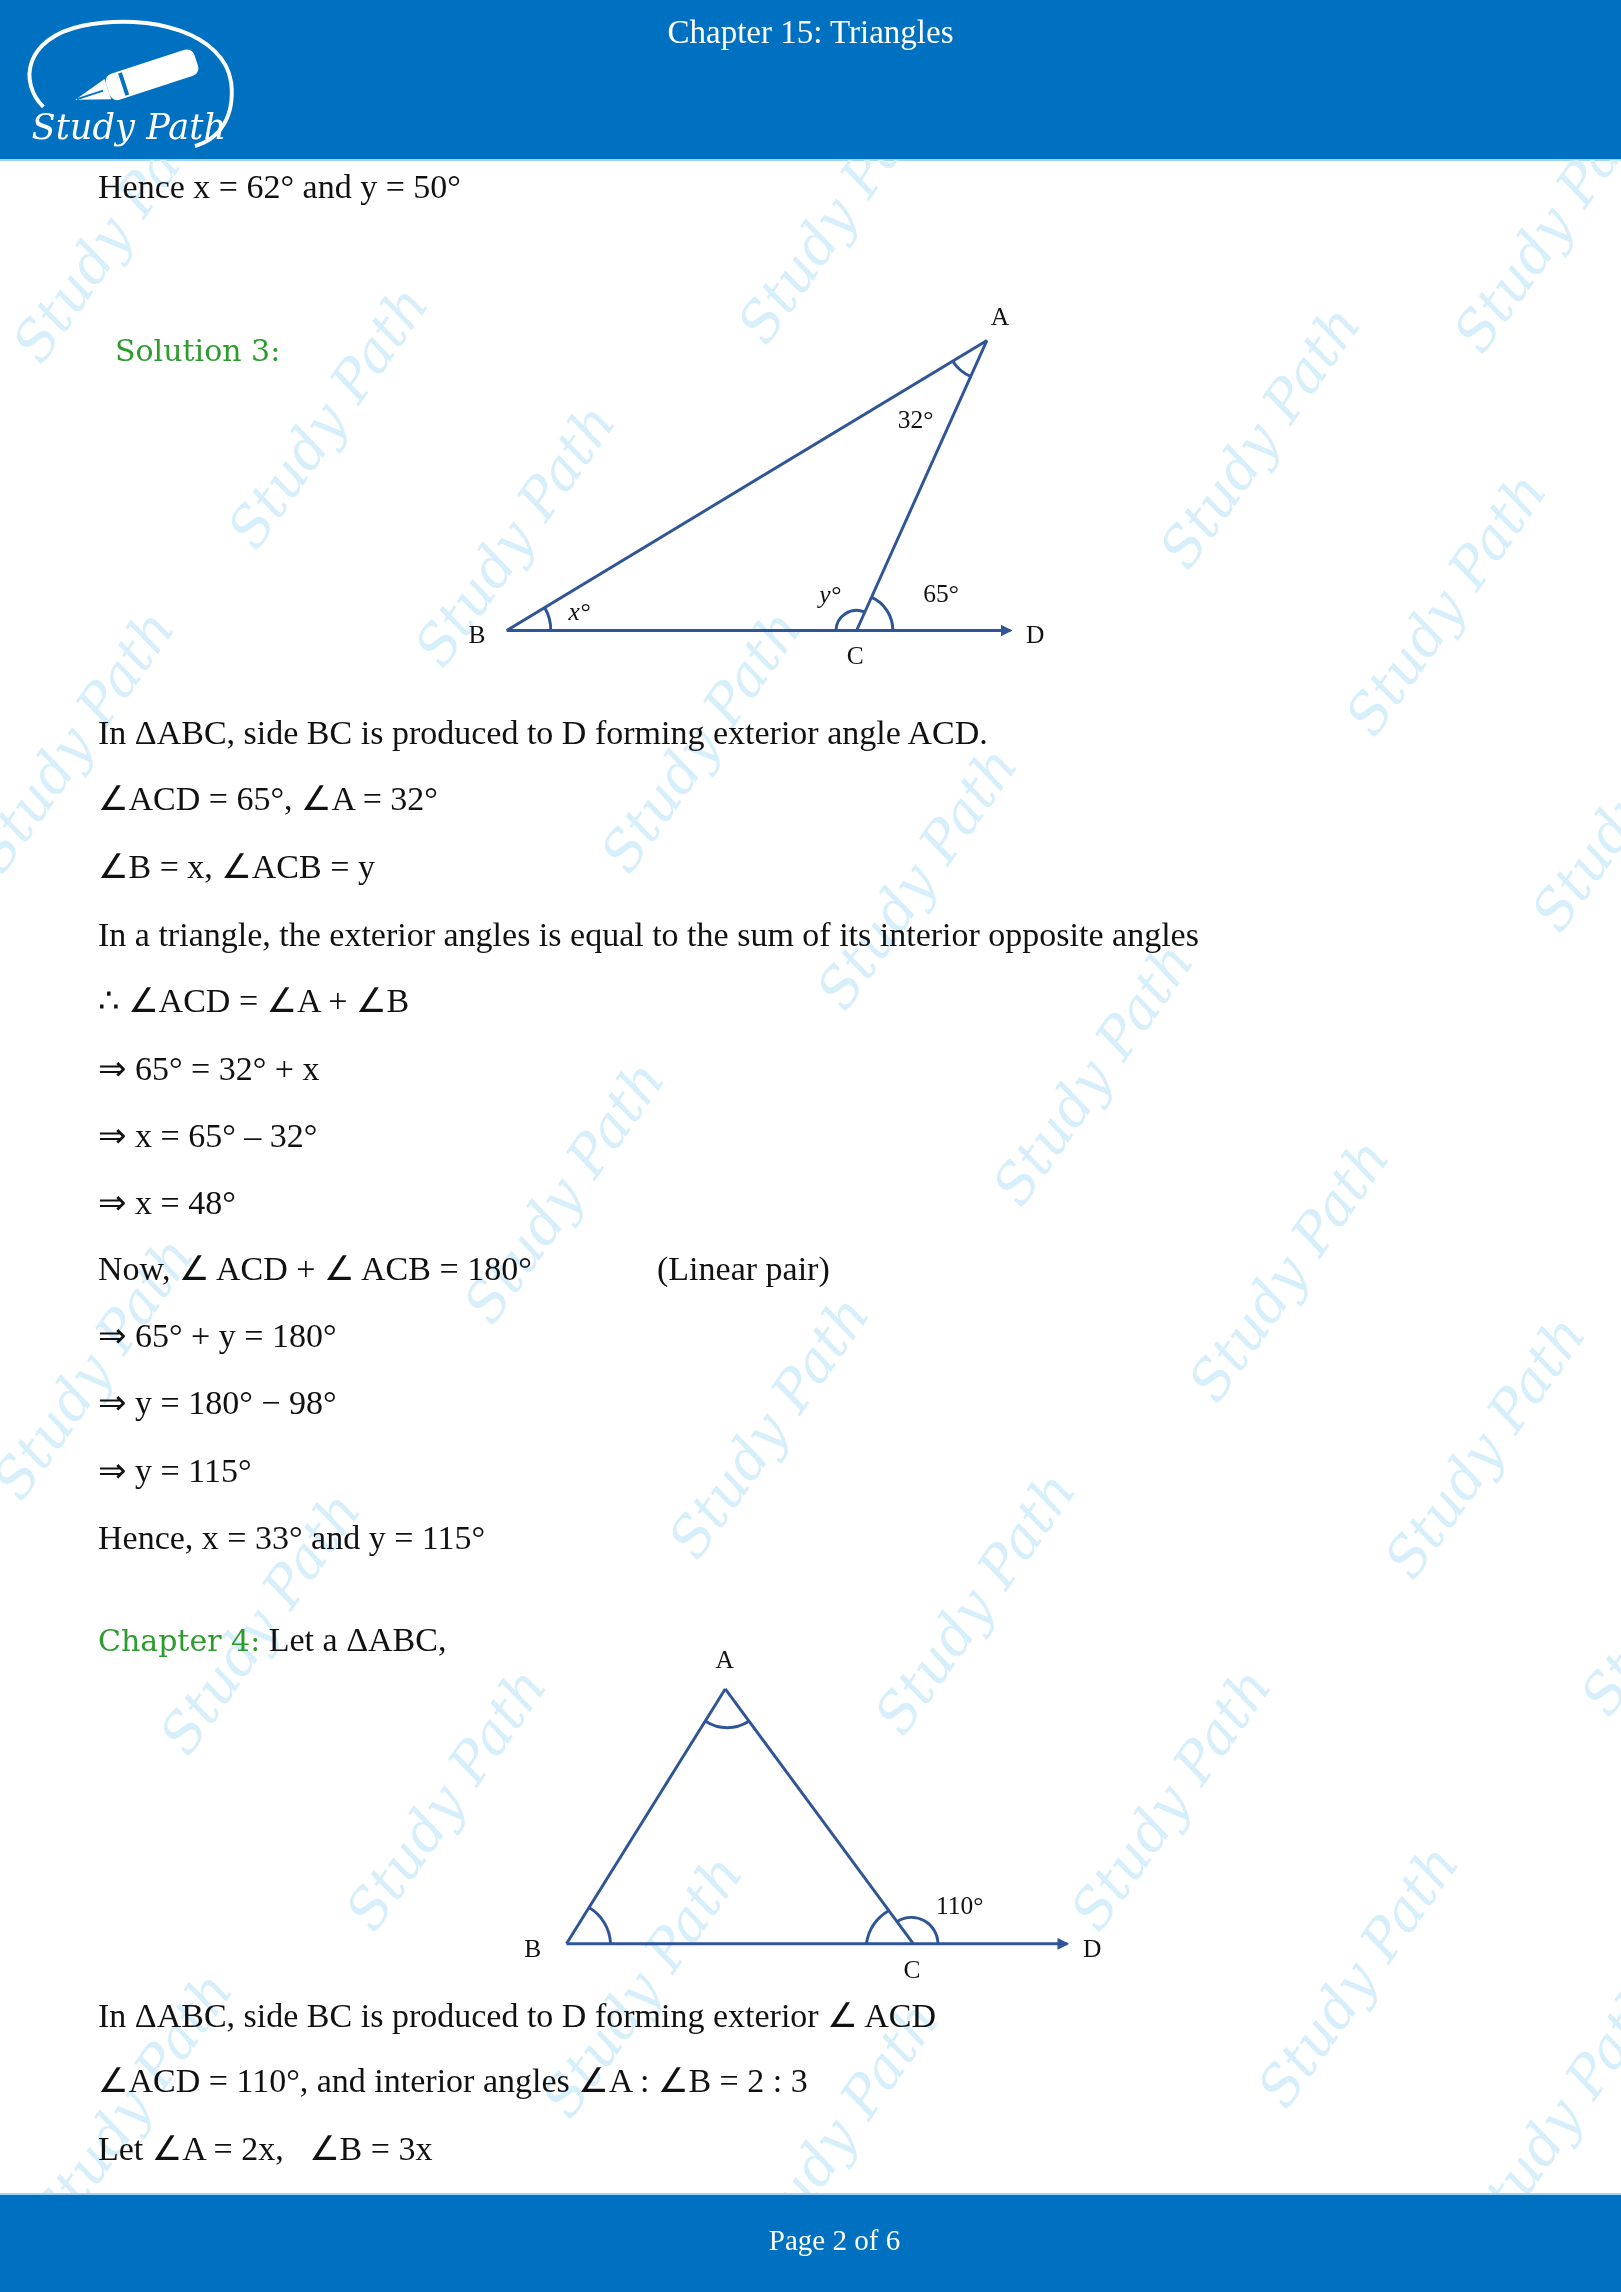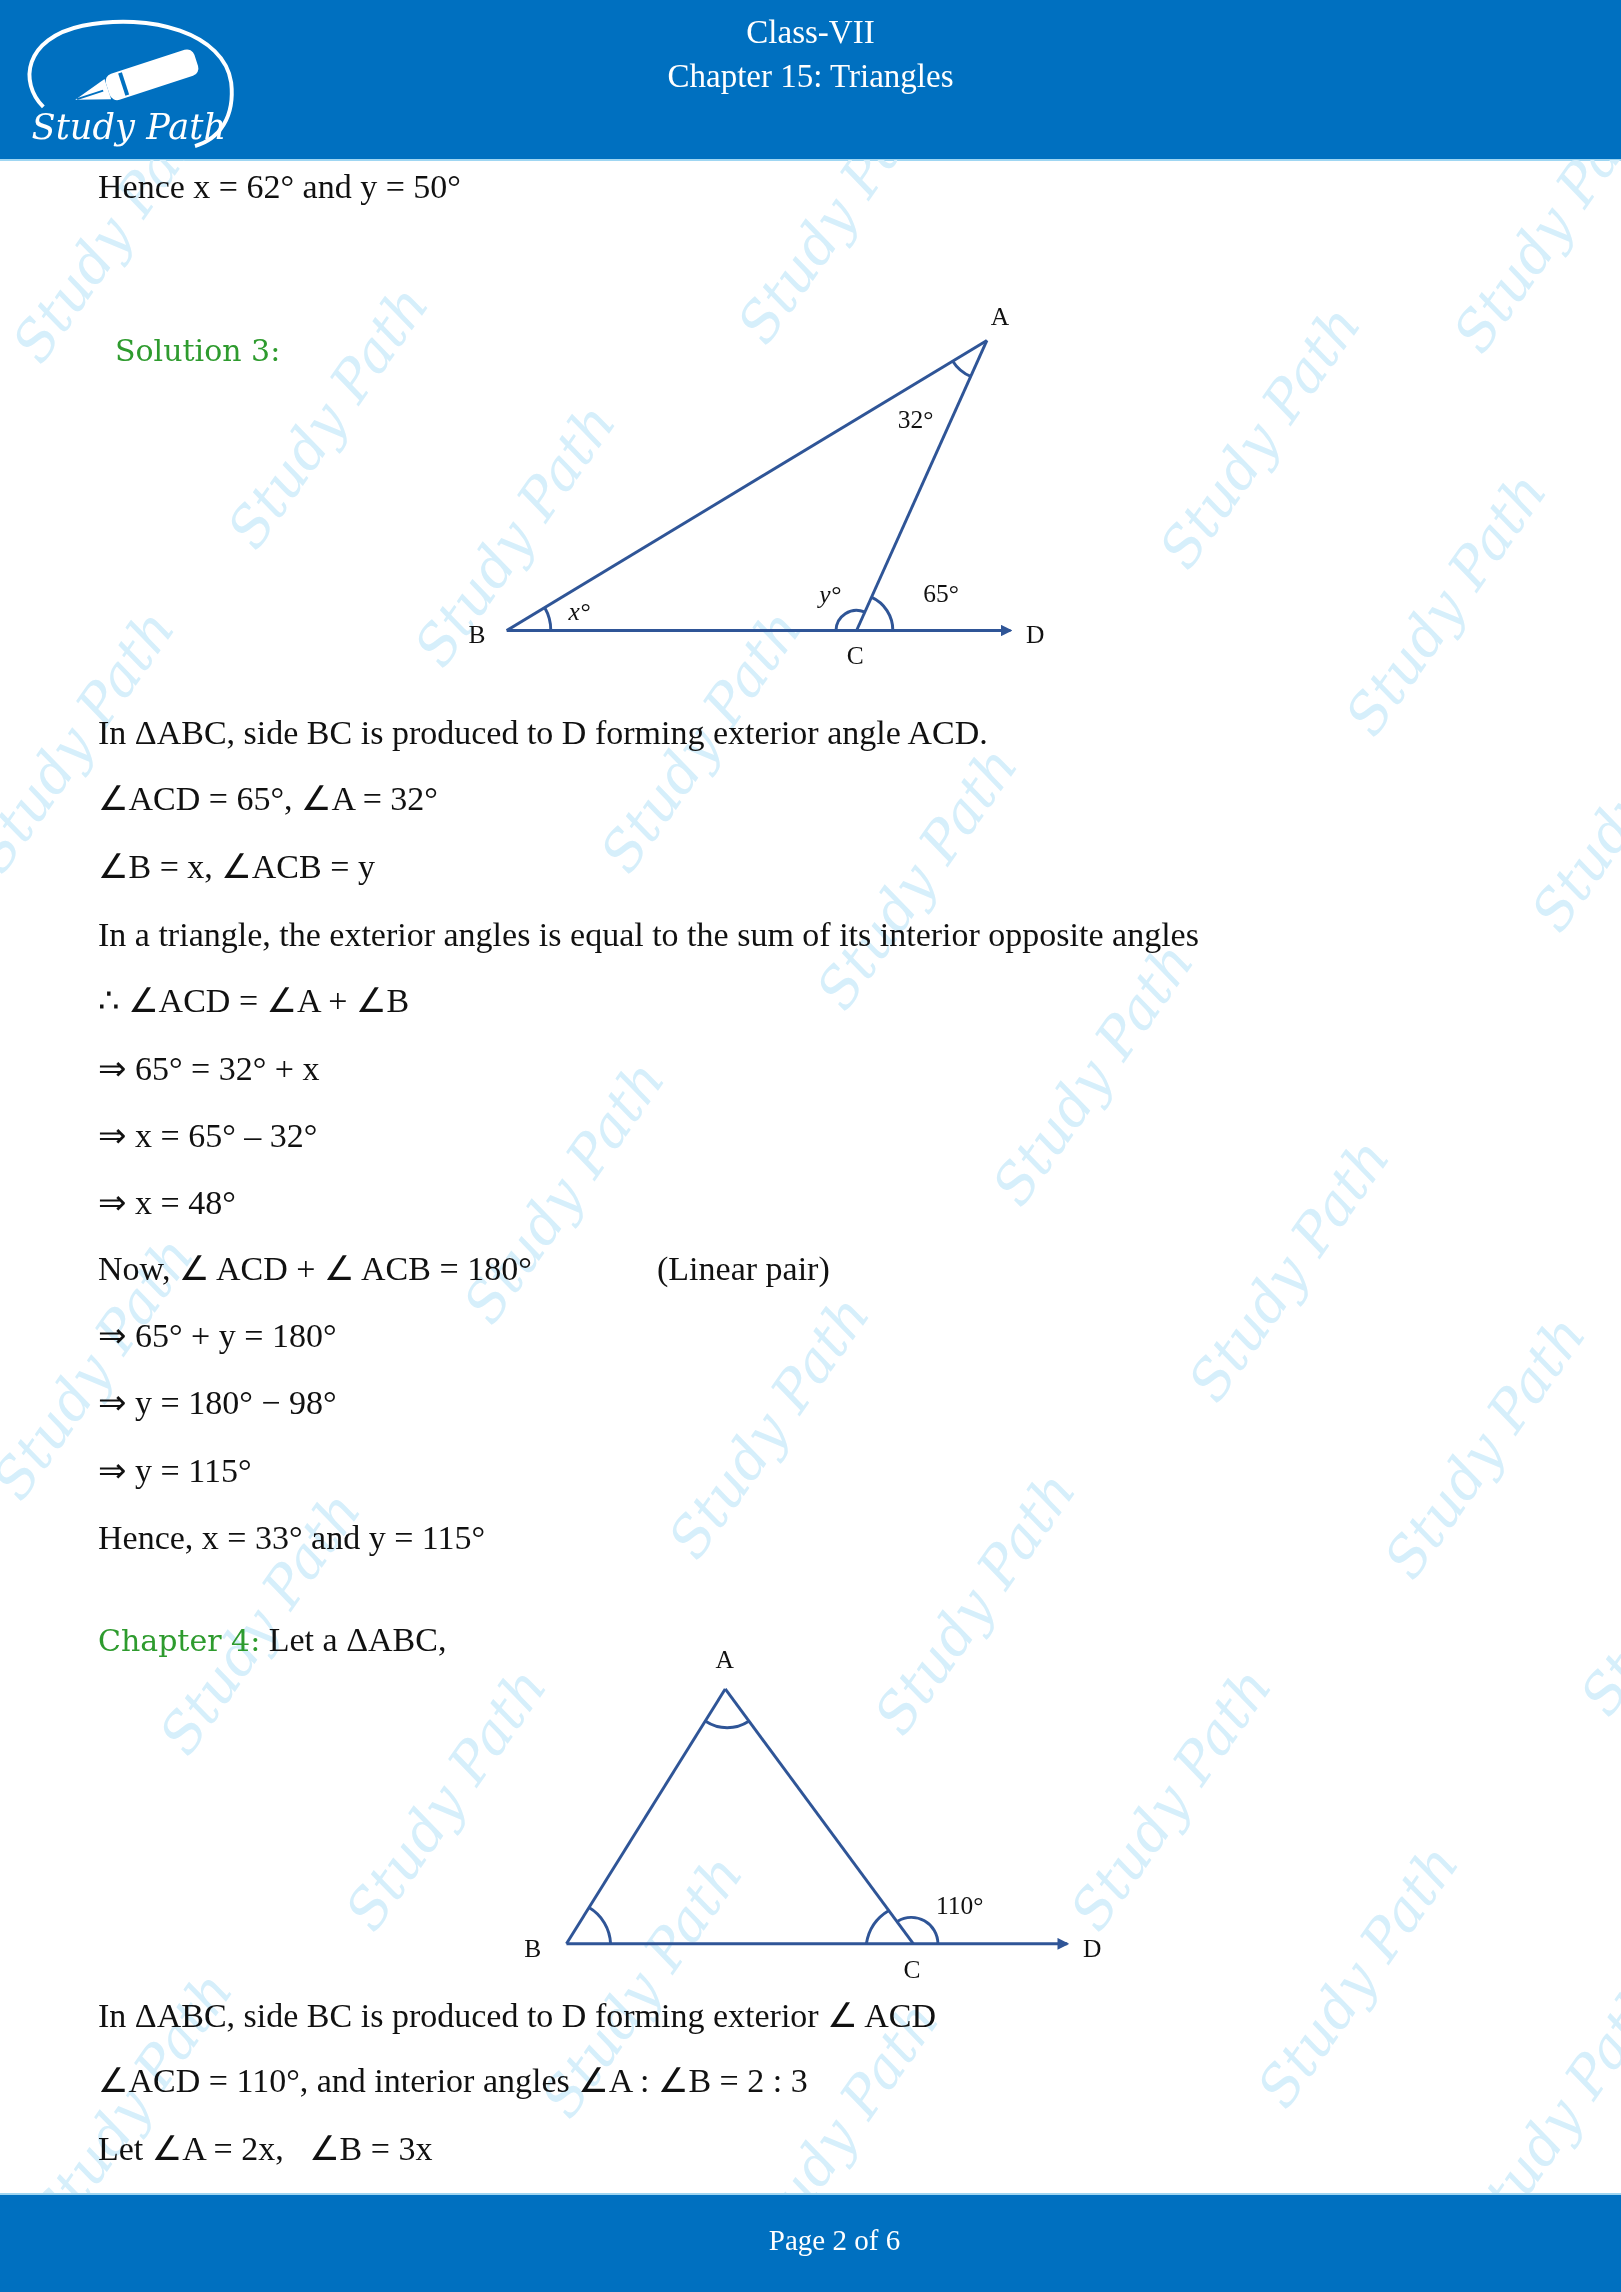--- a/index.html
+++ b/index.html
@@ -32,21 +32,20 @@
     <path d="M30 95 C5 70 10 25 70 12 C140 -2 215 20 222 70 C226 105 210 128 185 135" fill="none" stroke="#fff" stroke-width="4"></path>
     <g transform="rotate(-18 120 70)">
       <rect x="95" y="55" width="95" height="28" rx="8" fill="#fff"></rect>
       <rect x="110" y="57" width="4" height="24" fill="#0070c0"></rect>
       <path d="M95 58 L60 69 L95 80 Z" fill="#fff"></path>
       <path d="M62 69 L90 69" stroke="#0070c0" stroke-width="2"></path>
     </g>
     <text x="18" y="128" fill="#fff" font-family="DejaVu Serif, serif" font-style="italic" font-size="36">Study Path</text>
   </svg>
   <div class="header-titles">
-    <div>Class-VII</div>
     <div>Chapter 15: Triangles</div>
   </div>
 </div>
 
 <div class="watermarks">
   <div class="wm" style="left:-39px;top:39px">Study Path</div>
   <div class="wm" style="left:686px;top:19.6px">Study Path</div>
   <div class="wm" style="left:1402px;top:29px">Study Path</div>
   <div class="wm" style="left:176px;top:225px">Study Path</div>
   <div class="wm" style="left:363px;top:343px">Study Path</div>

